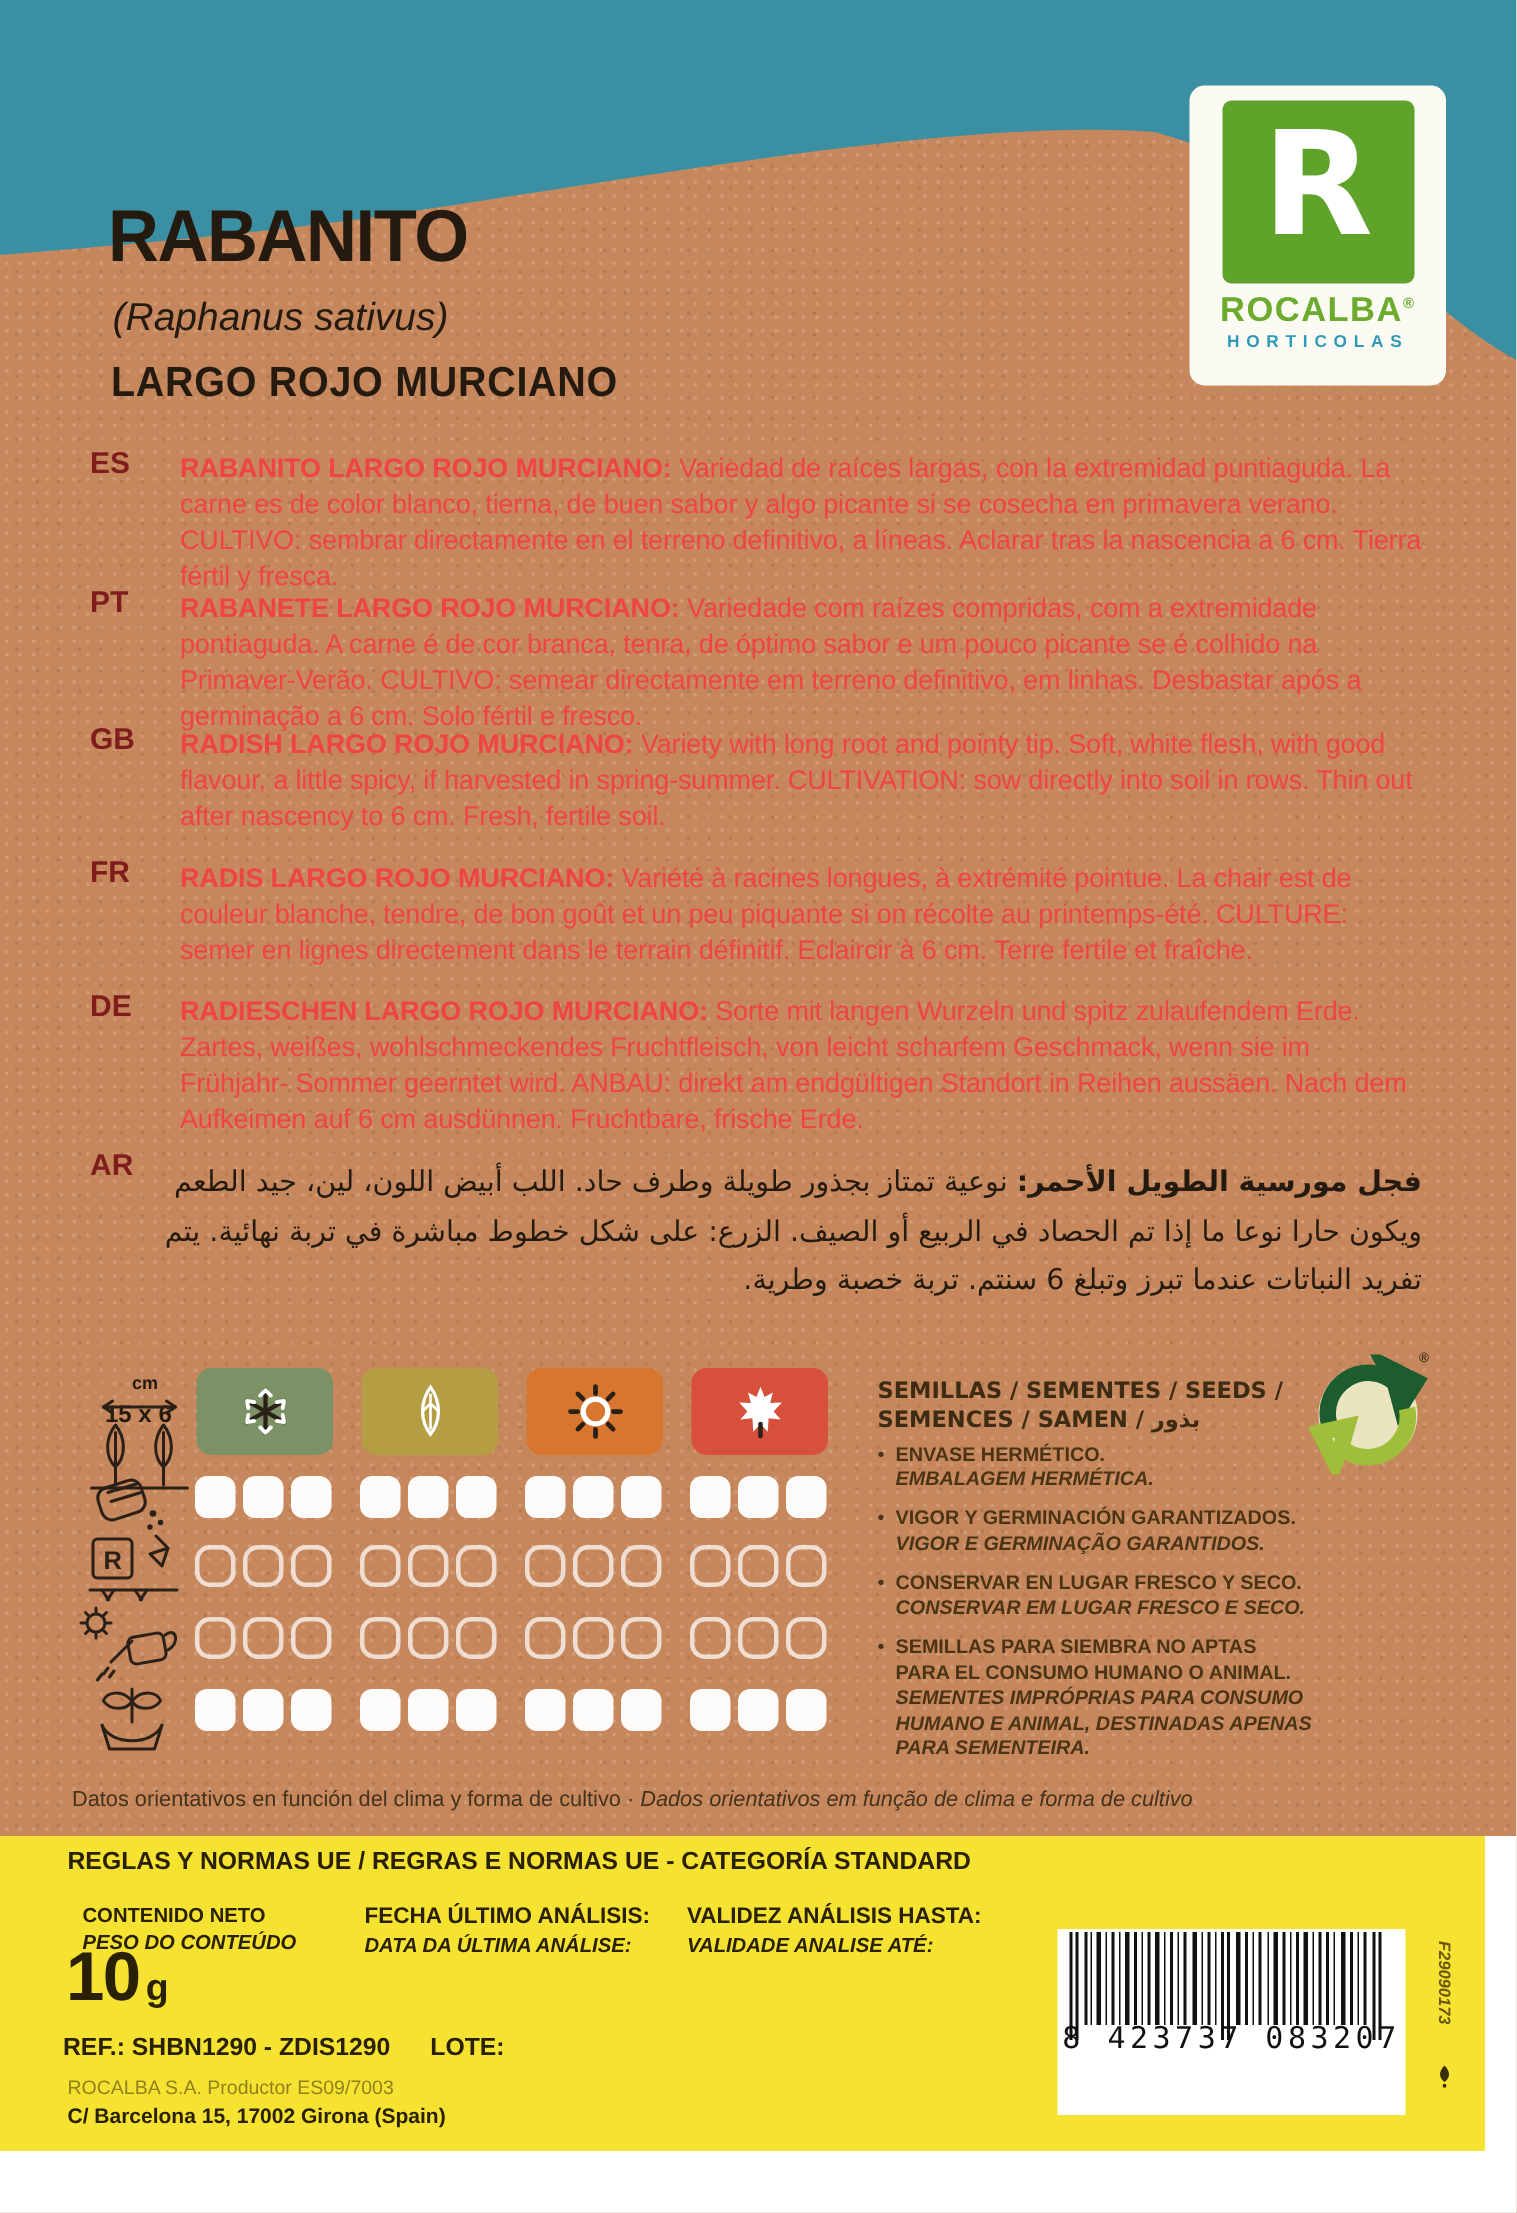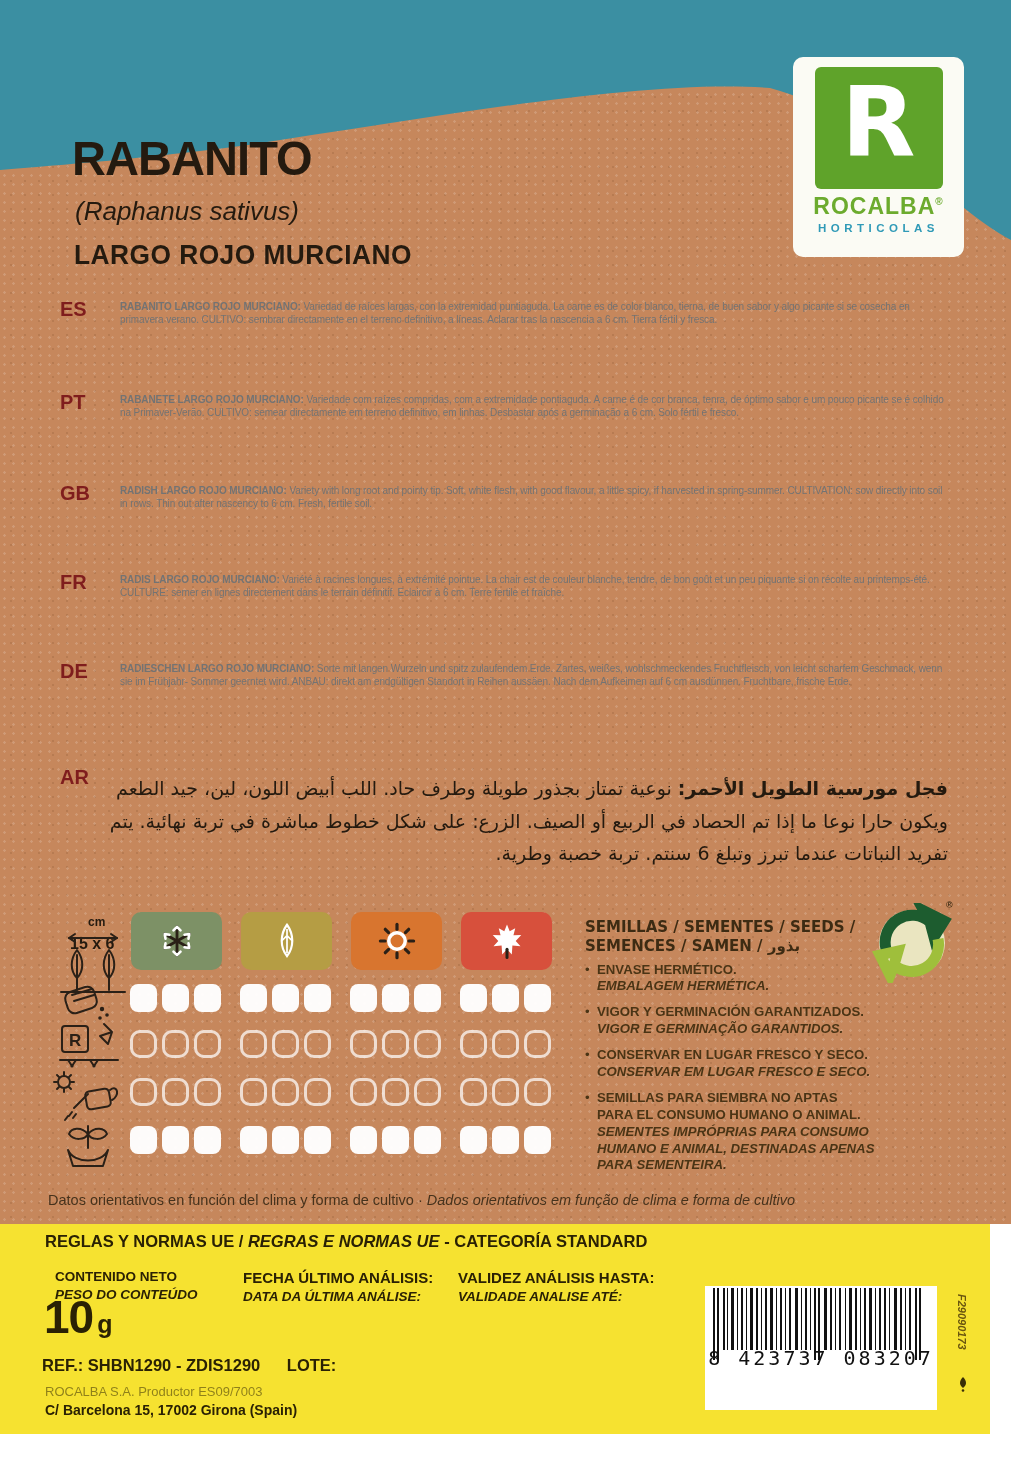--- a/index.html
+++ b/index.html
@@ -20,21 +20,21 @@
   .logo-r{color:#ffffff;font-family:"DejaVu Sans",sans-serif;font-weight:bold;font-size:96px;line-height:1;transform:translateY(-5px);}
   .logo-brand{color:#6cab2e;font-weight:bold;font-size:23px;letter-spacing:1px;margin-top:4px;}
   .logo-brand sup{font-size:10px;}
   .logo-tagline{color:#2f9ab7;font-weight:bold;font-size:11.5px;letter-spacing:4.5px;margin-top:2px;}
   
   .title{left:72px;top:130px;font-size:49px;font-weight:bold;letter-spacing:-1px;transform:scaleX(.96);transform-origin:left;z-index:3;}
   .latin{left:75px;top:196px;font-size:26px;font-style:italic;z-index:3;}
   .variety{left:74px;top:239px;font-size:28px;font-weight:bold;letter-spacing:.5px;transform:scaleX(.94);transform-origin:left;z-index:3;}
   
   .lang{position:absolute;left:60px;font-size:20px;font-weight:bold;color:#7f1d1d;}
-  .desc{position:absolute;left:120px;width:830px;font-size:10px;line-height:1.34;color:#737373;letter-spacing:-.1px;}
+  .desc{position:absolute;left:120px;width:830px;font-size:18px;line-height:1.34;color:#ef4444;letter-spacing:-.1px;}
   .desc .lead{font-weight:bold;}
   .desc-ar{position:absolute;left:100px;width:848px;direction:rtl;text-align:right;font-size:19px;line-height:1.72;
            color:#241a0f;font-family:"DejaVu Sans",sans-serif;}
   .desc-ar .lead{font-weight:bold;}
   
   .season{position:absolute;top:912px;width:91px;height:58px;border-radius:10px;display:flex;align-items:center;justify-content:center;}
   .season.winter{left:131px;background:#7d9166;}
   .season.spring{left:241px;background:#b59d44;}
   .season.summer{left:351px;background:#d8752f;}
   .season.autumn{left:461px;background:#d7503c;}
@@ -54,21 +54,21 @@
   .seeds li:before{content:"•";position:absolute;left:0;top:0;}
   .b-es{font-weight:bold;}
   .b-pt{font-weight:bold;font-style:italic;}
   .gd-reg{left:946px;top:900px;font-size:9px;color:#3d2b13;font-weight:bold;}
   
   .note{left:48px;top:1192px;font-size:14.5px;color:#46321c;}
   .note .pt{font-style:italic;}
   
   .footer{position:absolute;left:0;top:1224px;width:990px;height:210px;background:#f6e230;color:#2a2104;}
   .f-rules{left:45px;top:8px;font-size:16.5px;font-weight:bold;}
-  .f-rules .pt{font-style:italic;}
+  .f-rules .pt{}
   .f-col{line-height:1.3;}
   .f-col .lab{font-weight:bold;font-size:15px;}
   .f-col .sub{font-weight:bold;font-style:italic;font-size:13.5px;}
   .f-col1{left:55px;top:44px;font-size:13.5px;}
   .f-col1 .lab{font-size:13.5px;}
   .f-col2{left:243px;top:44px;}
   .f-col3{left:458px;top:44px;}
   .f-net{left:44px;top:66px;}
   .f-net .num{font-size:46px;font-weight:bold;letter-spacing:-1px;}
   .f-net .unit{font-size:25px;font-weight:bold;margin-left:4px;}

